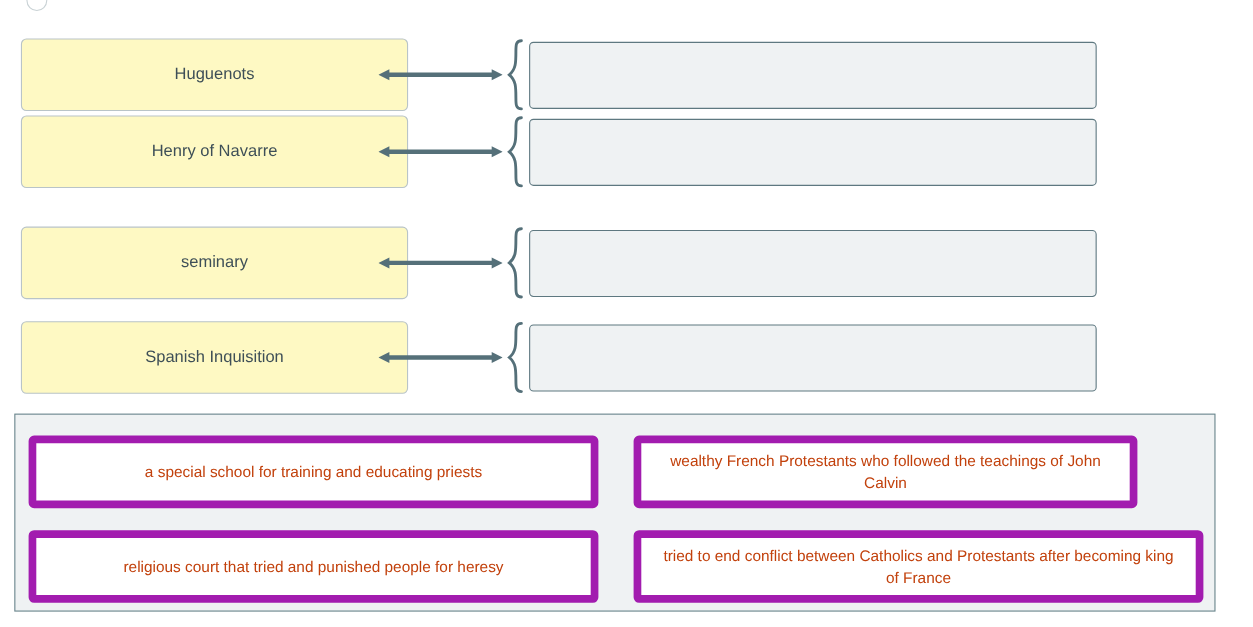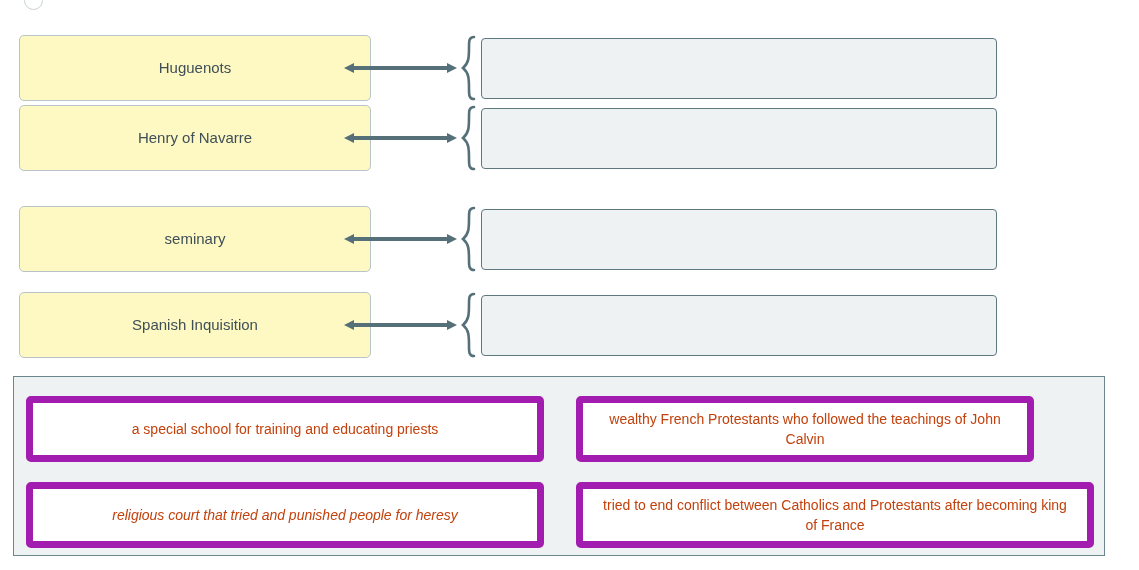--- a/index.html
+++ b/index.html
@@ -138,21 +138,21 @@
     text-align: center;
     color: #c2410c;
     font-size: 14px;
     line-height: 1.45;
     padding: 6px 14px;
     cursor: default;
   }
 
   .answer-card.c0 { left: 12px;  top: 19px;  width: 518px; height: 66px; }
   .answer-card.c1 { left: 562px; top: 19px;  width: 458px; height: 66px; }
-  .answer-card.c2 { left: 12px;  top: 105px; width: 518px; height: 66px; font-style: italic; }
+  .answer-card.c2 { left: 12px;  top: 105px; width: 518px; height: 66px; }
   .answer-card.c3 { left: 562px; top: 105px; width: 518px; height: 66px; }
 </style>
 </head>
 <body>
 
 <div class="top-stub"></div>
 
 <div class="match-area">
 
   <div class="match-row" style="top:35px;">

